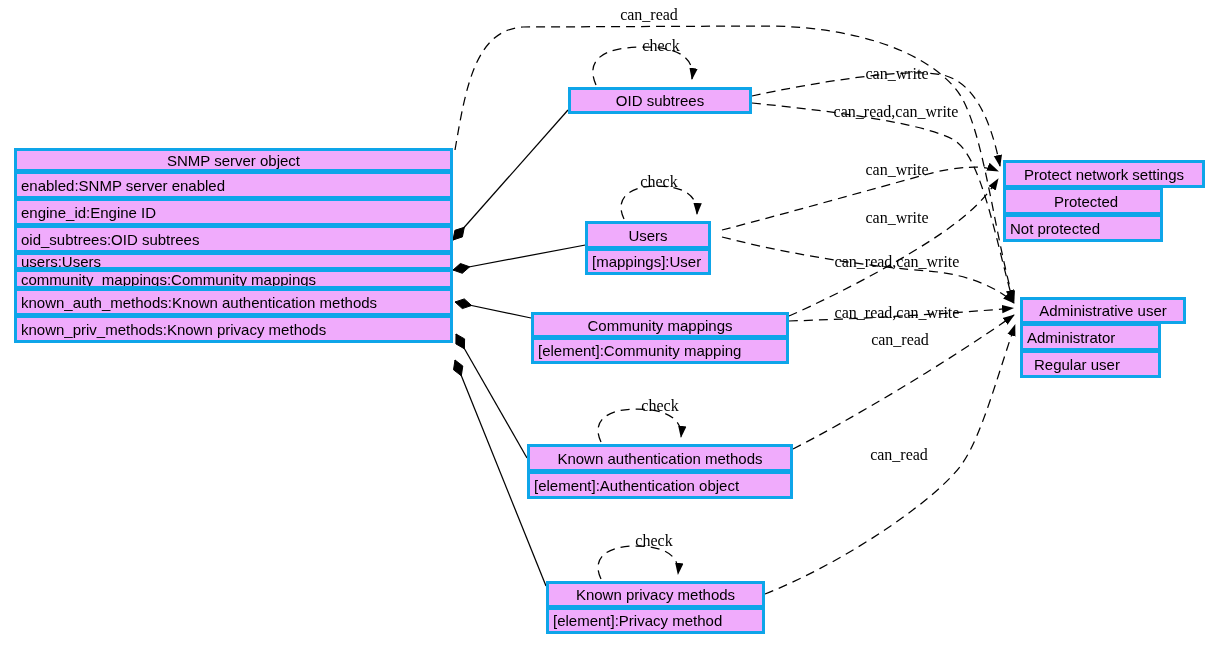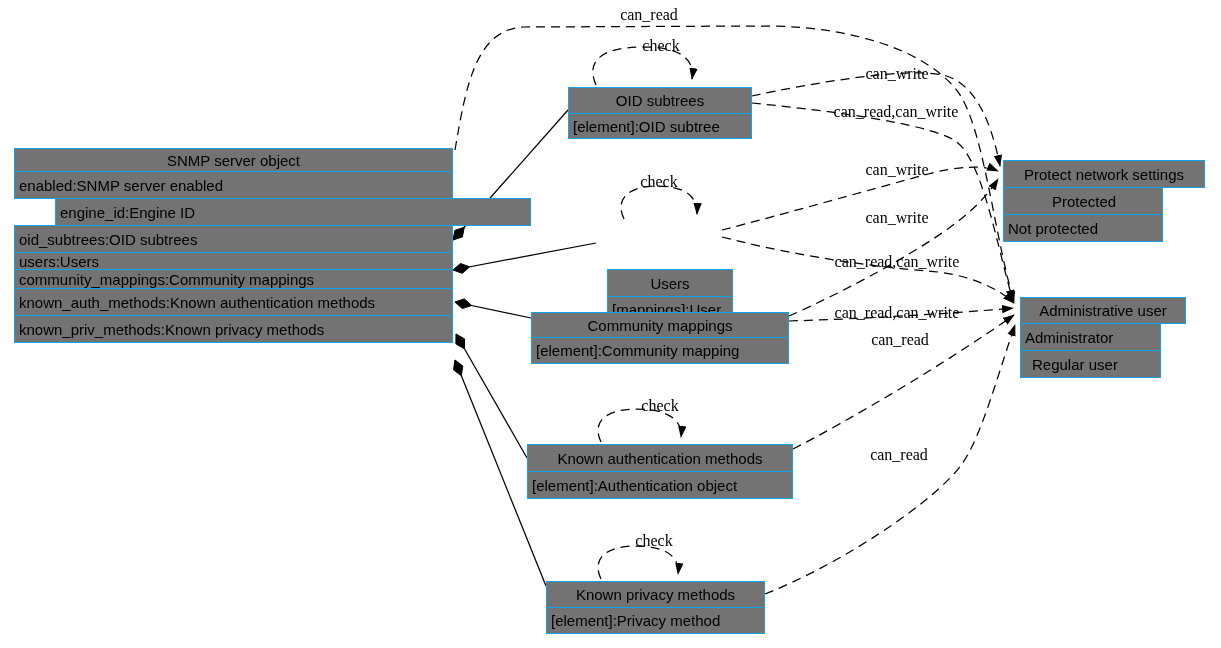--- a/index.html
+++ b/index.html
@@ -4,21 +4,21 @@
 <style>
   html,body{margin:0;padding:0;}
   body{
     width:1221px;height:648px;background:#ffffff;position:relative;
     font-family:"Liberation Sans",sans-serif;overflow:hidden;
   }
   #edge-layer{position:absolute;left:0;top:0;width:1221px;height:648px;pointer-events:none;}
   #node-layer,#label-layer{position:absolute;left:0;top:0;width:1221px;height:648px;}
   .node{position:absolute;}
   .cell{
-    box-sizing:border-box;border:1px solid #0ea5e9;background:#737373;
+    box-sizing:border-box;border:3px solid #0ea5e9;background:#f0abfc;
     display:flex;align-items:center;white-space:nowrap;overflow:hidden;
     font-size:15px;color:#000;line-height:1;
   }
   .hdr{justify-content:center;}
   .row{justify-content:flex-start;padding-left:4px;margin-top:-1px;}
   .edge-label{
     position:absolute;transform:translate(-50%,-50%);
     font-family:"Liberation Serif",serif;font-size:16px;color:#000;
     white-space:nowrap;line-height:1;
   }
@@ -63,32 +63,31 @@
       <path d="M624,219 C614,198 630,186 657,186 C684,186 698,196 697,214" class="dashed" marker-end="url(#arrowhead)"></path>
       <path d="M601,442 C591,421 607,409 637,409 C667,409 683,420 681,437" class="dashed" marker-end="url(#arrowhead)"></path>
       <path d="M601,579 C591,558 607,546 636,546 C666,546 680,557 678,574" class="dashed" marker-end="url(#arrowhead)"></path>
     </g>
 </svg>
 
 <div id="node-layer">
     <div class="node" style="left: 14px; top: 148px;">
       <div class="cell hdr" style="width: 439px; height: 24px;">SNMP server object</div>
       <div class="cell row" style="width: 439px; height: 28px;">enabled:SNMP server enabled</div>
-      <div class="cell row" style="width: 476px; height: 28px; margin-left: 41px;">engine_id:Engine ID</div>
+      <div class="cell row" style="width: 439px; height: 28px;">engine_id:Engine ID</div>
       <div class="cell row" style="width: 439px; height: 28px;">oid_subtrees:OID subtrees</div>
       <div class="cell row" style="width: 439px; height: 18px;">users:Users</div>
       <div class="cell row" style="width: 439px; height: 20px;">community_mappings:Community mappings</div>
       <div class="cell row" style="width: 439px; height: 28px;">known_auth_methods:Known authentication methods</div>
       <div class="cell row" style="width: 439px; height: 28px;">known_priv_methods:Known privacy methods</div>
     </div>
     <div class="node" style="left: 568px; top: 87px;">
       <div class="cell hdr" style="width: 184px; height: 27px;">OID subtrees</div>
-      <div class="cell row" style="width: 184px; height: 26px;">[element]:OID subtree</div>
     </div>
-    <div class="node" style="left: 607px; top: 221px; margin-top: 48px;">
+    <div class="node" style="left: 585px; top: 221px;">
       <div class="cell hdr" style="width: 126px; height: 28px;">Users</div>
       <div class="cell row" style="width: 126px; height: 27px;">[mappings]:User</div>
     </div>
     <div class="node" style="left: 531px; top: 312px;">
       <div class="cell hdr" style="width: 258px; height: 26px;">Community mappings</div>
       <div class="cell row" style="width: 258px; height: 27px;">[element]:Community mapping</div>
     </div>
     <div class="node" style="left: 527px; top: 444px;">
       <div class="cell hdr" style="width: 266px; height: 28px;">Known authentication methods</div>
       <div class="cell row" style="width: 266px; height: 28px;">[element]:Authentication object</div>

